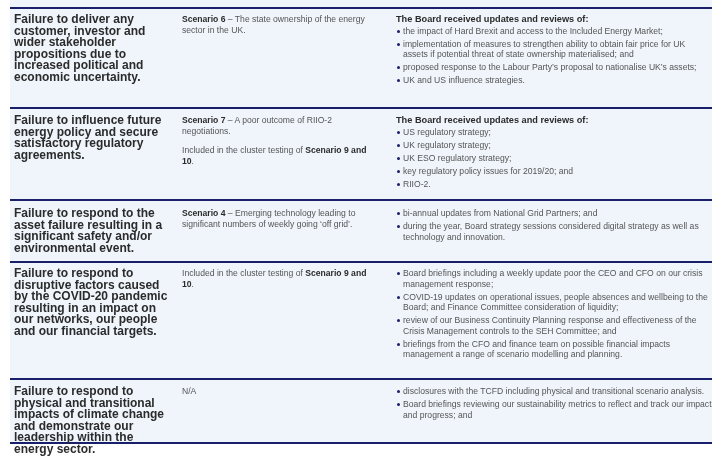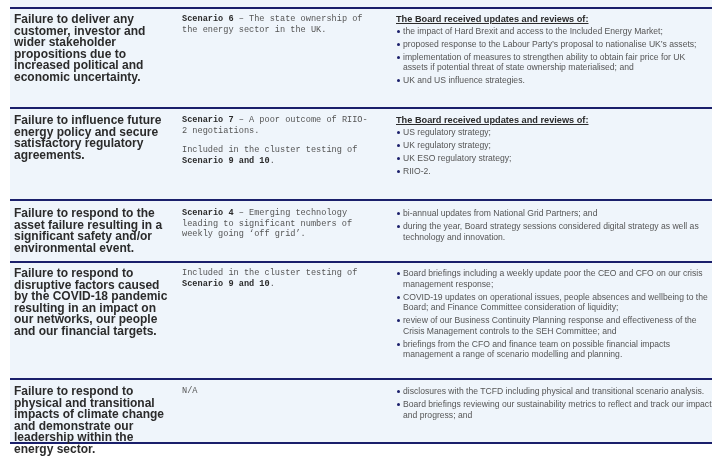--- a/index.html
+++ b/index.html
@@ -10,22 +10,22 @@
   .table {
     position: absolute; left: 10px; top: 0; width: 702px; height: 444px;
     background: #eff5fb;
   }
   .rule { position: absolute; left: 10px; width: 702px; height: 2px; background: #1a1f6b; }
   .row { position: absolute; left: 10px; width: 702px; }
   .c1 { position: absolute; left: 4px; width: 155px; font-weight: bold; color: #2b2b2b; font-size: 12px; line-height: 11.6px; }
   .c2 { position: absolute; left: 172px; width: 205px; font-size: 8.6px; line-height: 10.5px; color: #555; }
   .c3 { position: absolute; left: 386px; width: 316px; font-size: 8.6px; line-height: 10.5px; color: #555; }
   .c2 b, .c3 .hdr { color: #2b2b2b; font-weight: bold; }
-  .hdr { display: block; font-weight: bold; font-size: 9.2px; color: #2b2b2b; margin-bottom: 1px; text-decoration: underline; }
-  .c2 p { margin: 0 16px 9px 0; font-family: Liberation Mono, monospace; }
+  .hdr { display: block; font-weight: bold; font-size: 9.2px; color: #2b2b2b; margin-bottom: 1px; }
+  .c2 p { margin: 0 16px 9px 0; }
   ul { list-style: none; padding: 0; margin: 0; }
   li { position: relative; padding-left: 7px; margin-bottom: 2.5px; }
   li::before { content: ""; position: absolute; left: 1px; top: 4px; width: 3px; height: 3px; border-radius: 50%; background: #1a1f6b; }
 </style>
 </head>
 <body>
 
 <div class="table"></div>
 
 <div class="rule" style="top:7px"></div>
@@ -37,59 +37,60 @@
 
 <div class="row" style="top:14px">
   <div class="c1">Failure to deliver any customer, investor and wider stakeholder propositions due to increased political and economic uncertainty.</div>
   <div class="c2">
     <p><b>Scenario 6</b><span> – The state ownership of the energy sector in the UK.</span></p>
   </div>
   <div class="c3">
     <span class="hdr">The Board received updates and reviews of:</span>
     <ul>
       <li>the impact of Hard Brexit and access to the Included Energy Market;</li>
+      <li>implementation of measures to strengthen ability to obtain fair price for UK assets if potential threat of state ownership materialised; and</li>
       <li>proposed response to the Labour Party’s proposal to nationalise UK’s assets;</li>
-      <li>implementation of measures to strengthen ability to obtain fair price for UK assets if potential threat of state ownership materialised; and</li>
       <li>UK and US influence strategies.</li>
     </ul>
   </div>
 </div>
 
 <div class="row" style="top:115px">
   <div class="c1">Failure to influence future energy policy and secure satisfactory regulatory agreements.</div>
   <div class="c2">
     <p><b>Scenario 7</b><span> – A poor outcome of RIIO-2 negotiations.</span></p>
     <p><span>Included in the cluster testing of </span><b>Scenario 9 and 10</b><span>.</span></p>
   </div>
   <div class="c3">
     <span class="hdr">The Board received updates and reviews of:</span>
     <ul>
       <li>US regulatory strategy;</li>
       <li>UK regulatory strategy;</li>
       <li>UK ESO regulatory strategy;</li>
+      <li>key regulatory policy issues for 2019/20; and</li>
       <li>RIIO-2.</li>
     </ul>
   </div>
 </div>
 
 <div class="row" style="top:208px">
   <div class="c1">Failure to respond to the asset failure resulting in a significant safety and/or environmental event.</div>
   <div class="c2">
     <p><b>Scenario 4</b><span> – Emerging technology leading to significant numbers of weekly going ‘off grid’.</span></p>
   </div>
   <div class="c3">
     <ul>
       <li>bi-annual updates from National Grid Partners; and</li>
       <li>during the year, Board strategy sessions considered digital strategy as well as technology and innovation.</li>
     </ul>
   </div>
 </div>
 
 <div class="row" style="top:268px">
-  <div class="c1">Failure to respond to disruptive factors caused by the COVID-18 pandemic resulting in an impact on our networks, our people and our financial targets.</div>
+  <div class="c1">Failure to respond to disruptive factors caused by the COVID-20 pandemic resulting in an impact on our networks, our people and our financial targets.</div>
   <div class="c2">
     <p><span>Included in the cluster testing of </span><b>Scenario 9 and 10</b><span>.</span></p>
   </div>
   <div class="c3">
     <ul>
       <li>Board briefings including a weekly update poor the CEO and CFO on our crisis management response;</li>
       <li>COVID-19 updates on operational issues, people absences and wellbeing to the Board; and Finance Committee consideration of liquidity;</li>
       <li>review of our Business Continuity Planning response and effectiveness of the Crisis Management controls to the SEH Committee; and</li>
       <li>briefings from the CFO and finance team on possible financial impacts management a range of scenario modelling and planning.</li>
     </ul>

